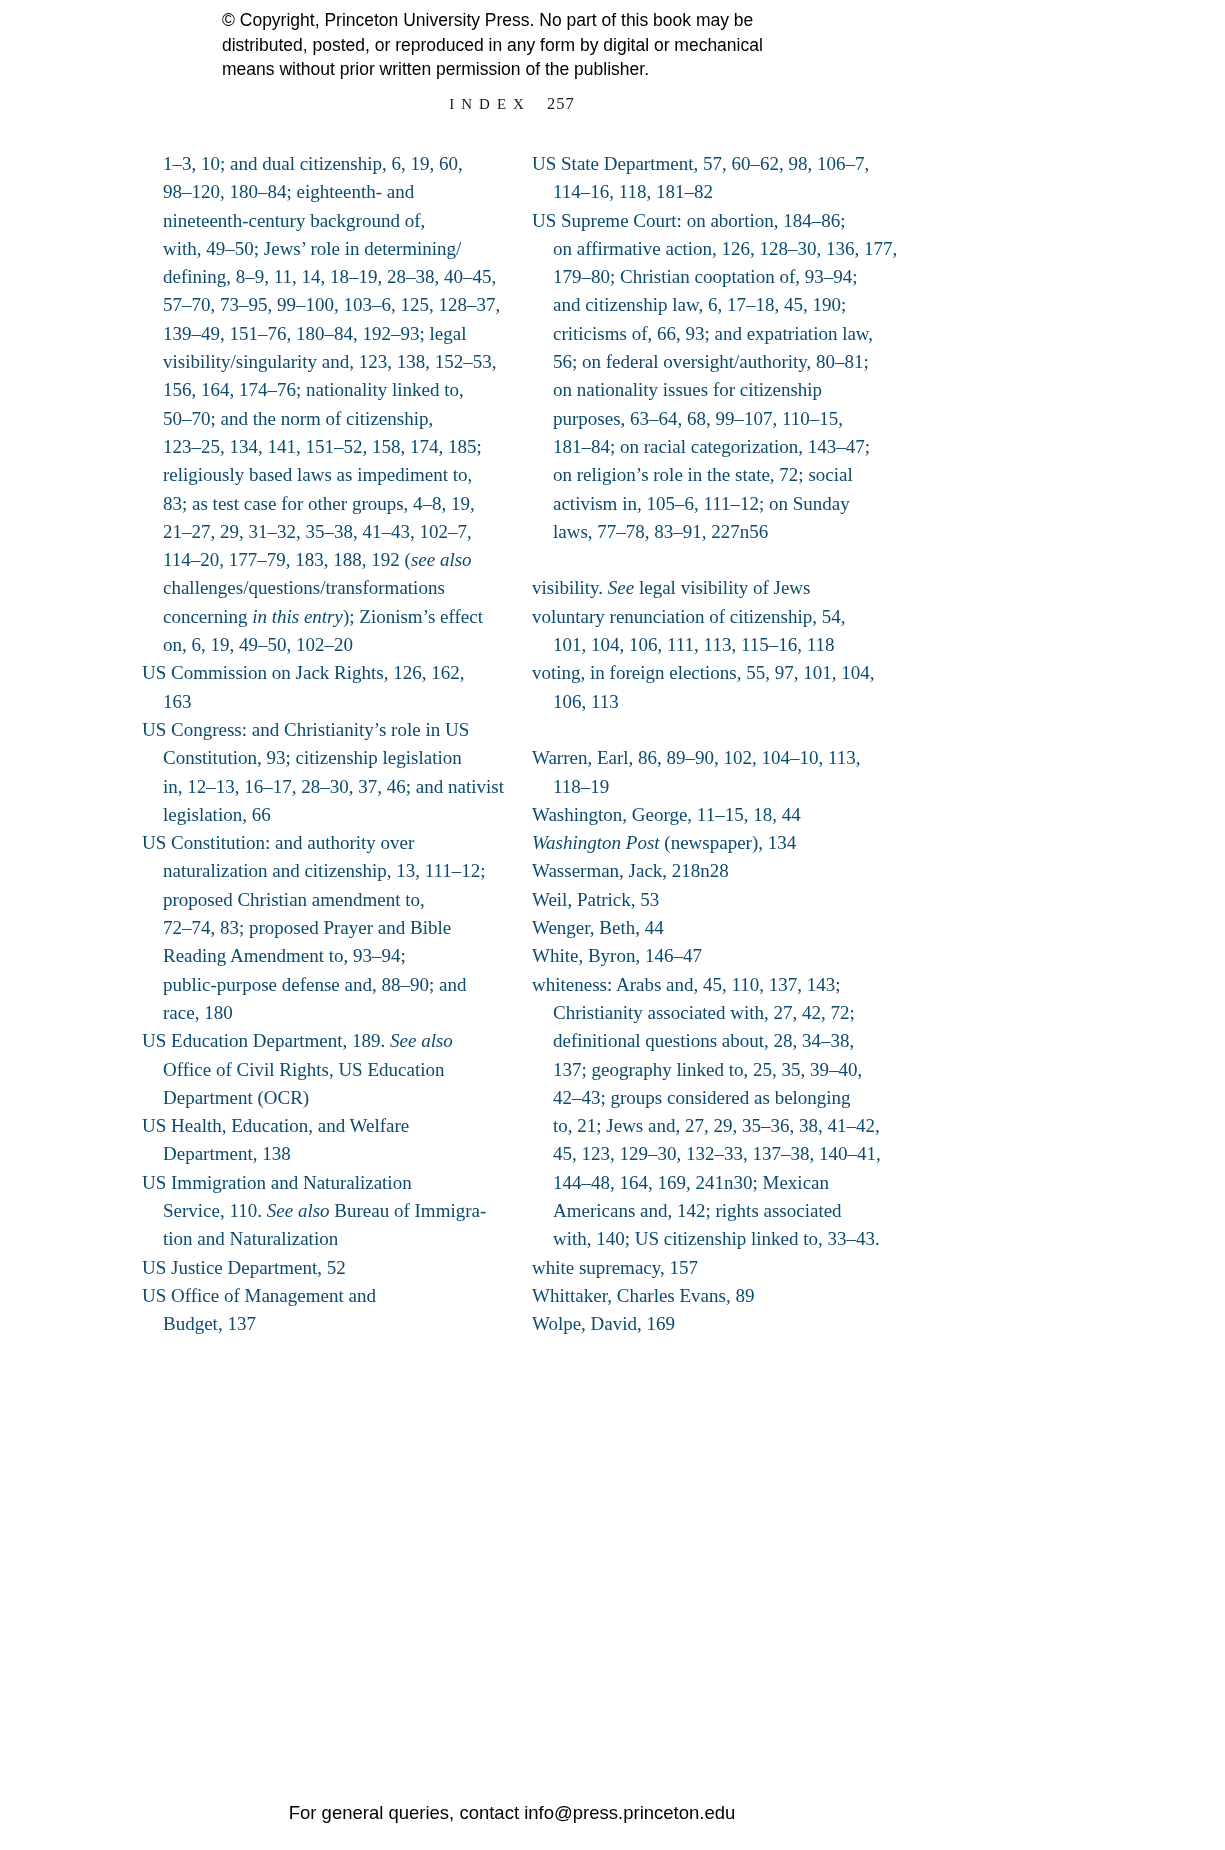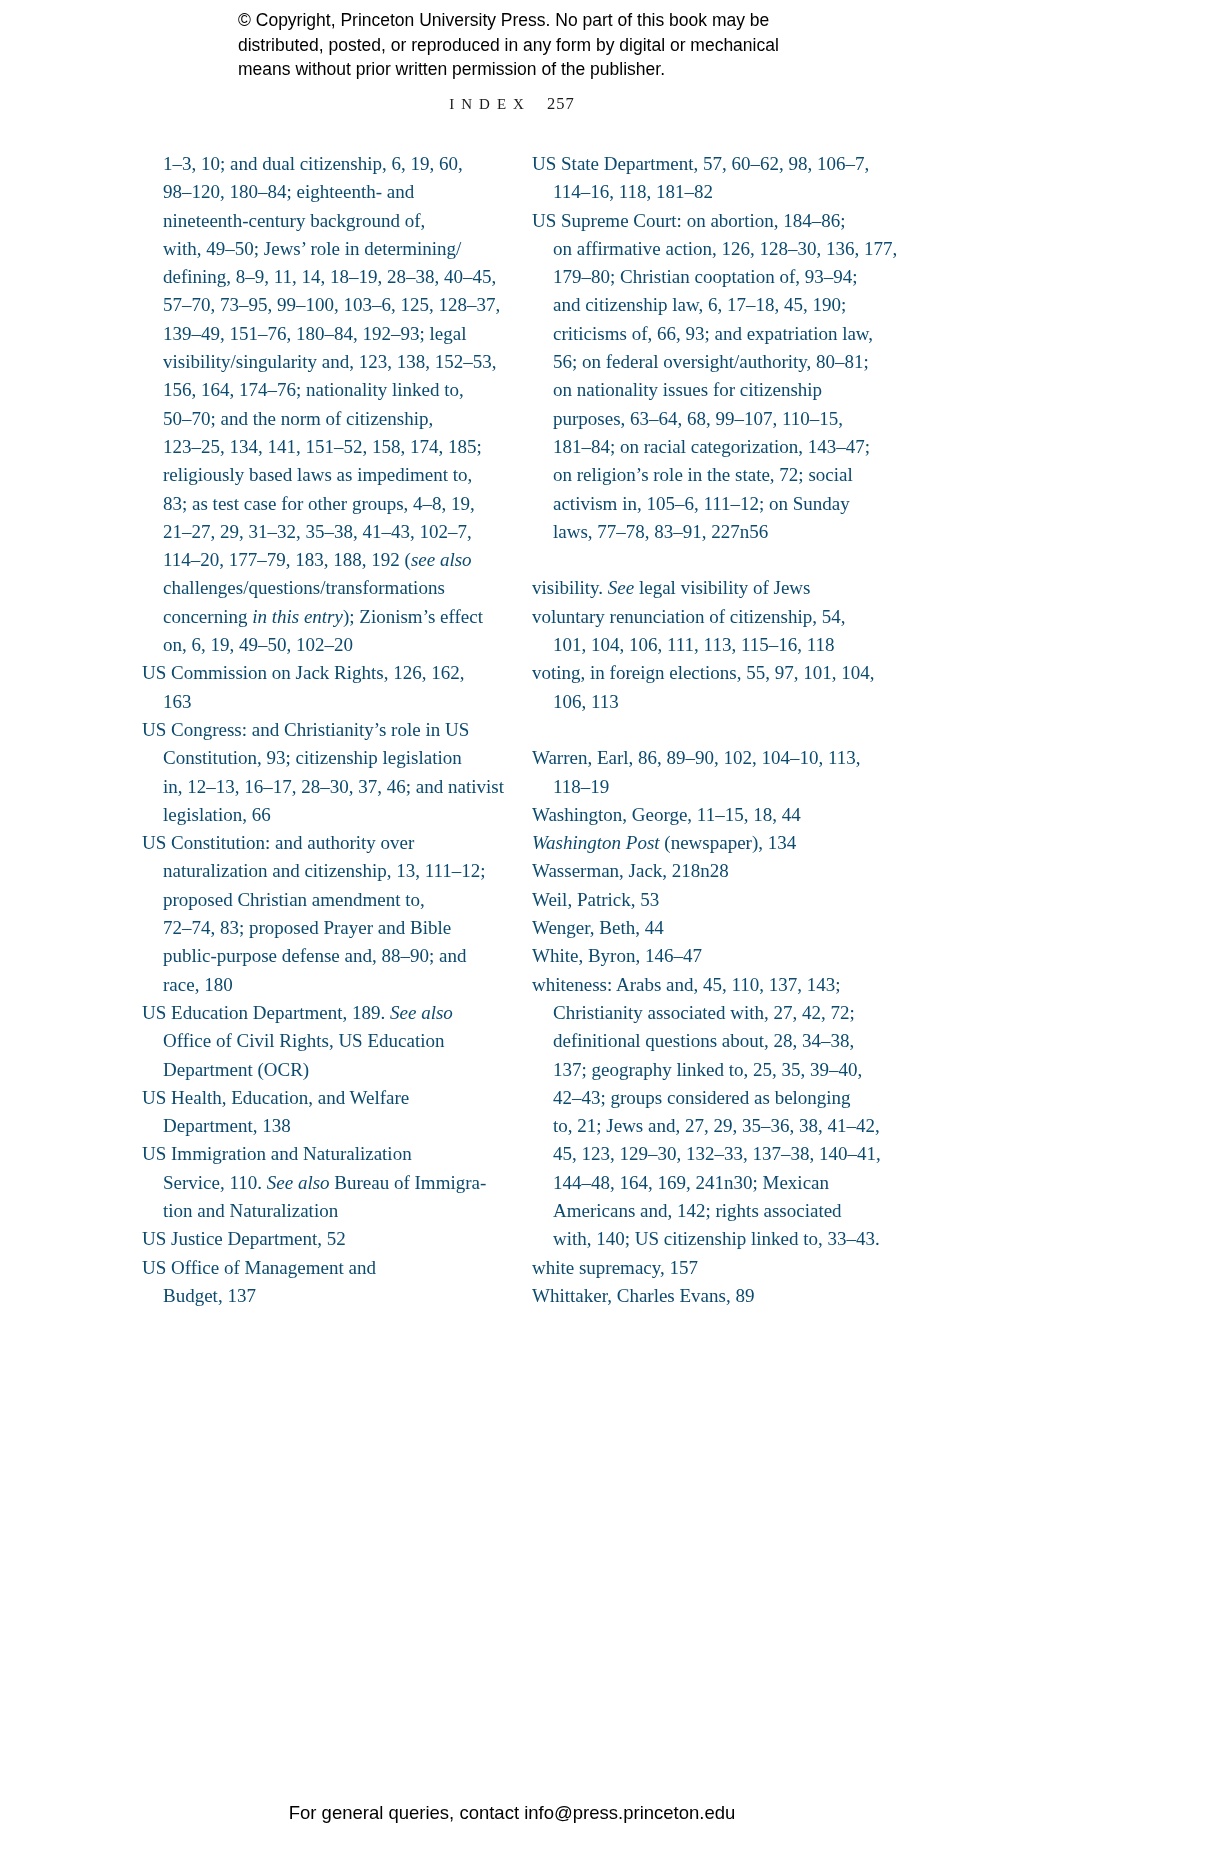--- a/index.html
+++ b/index.html
@@ -16,21 +16,20 @@
   }
   .copyright {
     position: absolute;
     left: 222px;
     top: 8px;
     width: 620px;
     font-family: "Liberation Sans", "DejaVu Sans", sans-serif;
     font-size: 17.5px;
     line-height: 24.5px;
     color: #000000;
-    margin-left: 16px;
   }
   .running-head {
     position: absolute;
     left: 142px;
     top: 94px;
     width: 740px;
     text-align: center;
     color: #1b1b1b;
   }
   .head-title {
@@ -106,20 +105,21 @@
       <div class="line"><span>US Commission on Jack Rights, 126, 162,</span></div>
       <div class="line indent"><span>163</span></div>
       <div class="line"><span>US Congress: and Christianity’s role in US</span></div>
       <div class="line indent"><span>Constitution, 93; citizenship legislation</span></div>
       <div class="line indent"><span>in, 12–13, 16–17, 28–30, 37, 46; and nativist</span></div>
       <div class="line indent"><span>legislation, 66</span></div>
       <div class="line"><span>US Constitution: and authority over</span></div>
       <div class="line indent"><span>naturalization and citizenship, 13, 111–12;</span></div>
       <div class="line indent"><span>proposed Christian amendment to,</span></div>
       <div class="line indent"><span>72–74, 83; proposed Prayer and Bible</span></div>
+      <div class="line indent"><span>Reading Amendment to, 93–94;</span></div>
       <div class="line indent"><span>public-purpose defense and, 88–90; and</span></div>
       <div class="line indent"><span>race, 180</span></div>
       <div class="line"><span>US Education Department, 189. </span><span class="i">See also</span></div>
       <div class="line indent"><span>Office of Civil Rights, US Education</span></div>
       <div class="line indent"><span>Department (OCR)</span></div>
       <div class="line"><span>US Health, Education, and Welfare</span></div>
       <div class="line indent"><span>Department, 138</span></div>
       <div class="line"><span>US Immigration and Naturalization</span></div>
       <div class="line indent"><span>Service, 110. </span><span class="i">See also</span><span> Bureau of Immigra-</span></div>
       <div class="line indent"><span>tion and Naturalization</span></div>
@@ -162,17 +162,18 @@
       <div class="line indent"><span>definitional questions about, 28, 34–38,</span></div>
       <div class="line indent"><span>137; geography linked to, 25, 35, 39–40,</span></div>
       <div class="line indent"><span>42–43; groups considered as belonging</span></div>
       <div class="line indent"><span>to, 21; Jews and, 27, 29, 35–36, 38, 41–42,</span></div>
       <div class="line indent"><span>45, 123, 129–30, 132–33, 137–38, 140–41,</span></div>
       <div class="line indent"><span>144–48, 164, 169, 241n30; Mexican</span></div>
       <div class="line indent"><span>Americans and, 142; rights associated</span></div>
       <div class="line indent"><span>with, 140; US citizenship linked to, 33–43.</span></div>
       <div class="line"><span>white supremacy, 157</span></div>
       <div class="line"><span>Whittaker, Charles Evans, 89</span></div>
+      <div class="line"><span>Wolpe, David, 169</span></div>
     </div>
 
   <div class="footer">For general queries, contact info@press.princeton.edu</div>
 
 </div>
 
 </body></html>

